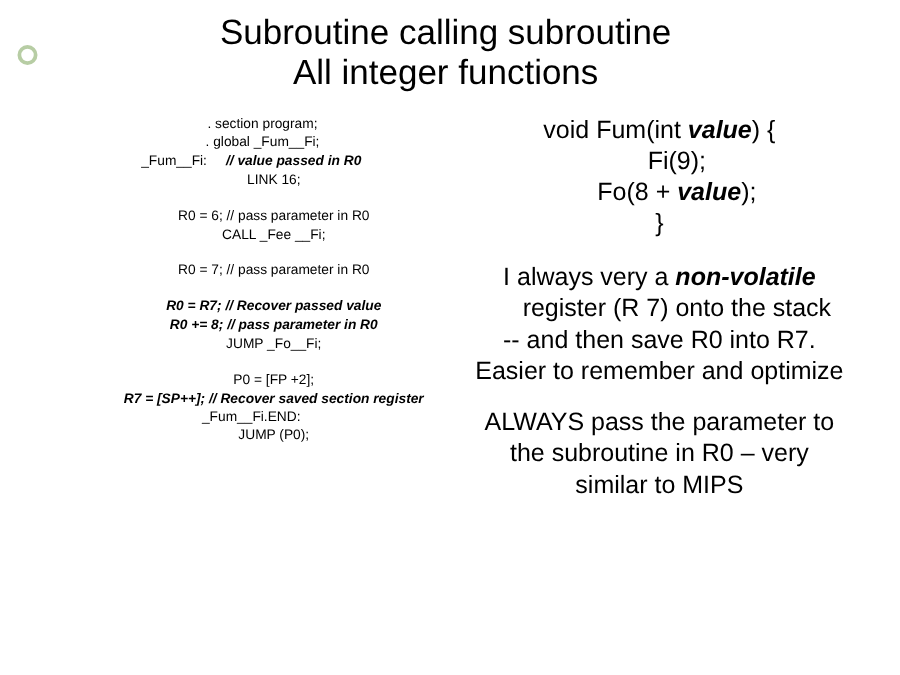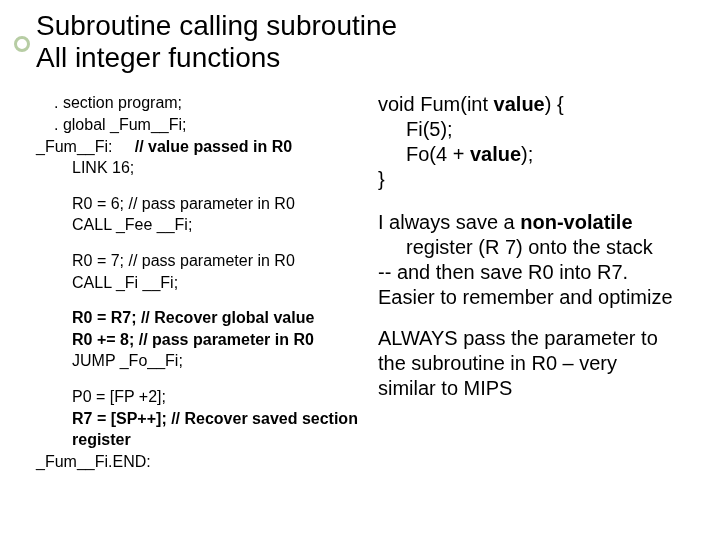--- a/index.html
+++ b/index.html
@@ -8,20 +8,21 @@
     height: 540px;
     background: #fff;
     font-family: Arial, Helvetica, sans-serif;
     position: relative;
     overflow: hidden;
   }
   .slide {
     width: 100%;
     height: 100%;
     padding: 10px 43px 0 36px;
+    text-align: center;
   }
   .bullet-dot {
     position: absolute;
     left: 14px;
     top: 36px;
     width: 16px;
     height: 16px;
     border: 3px solid #b7cda4;
     border-radius: 50%;
   }
@@ -31,37 +32,37 @@
     color: #000;
     line-height: 1.15;
     margin-bottom: 18px;
   }
   .columns {
     display: flex;
     gap: 12px;
   }
   .left-col {
     flex: 0 0 330px;
-    font-size: 16px;
+    font-size: 11px;
     line-height: 1.35;
     color: #000;
   }
   .left-col .block { margin-bottom: 14px; }
   .left-col .indent1 { padding-left: 18px; }
   .left-col .indent2 { padding-left: 36px; }
   .right-col {
     flex: 1;
     font-size: 20px;
     line-height: 1.25;
     color: #000;
   }
   .right-col .code-block { margin-bottom: 18px; }
   .right-col .prose { margin-bottom: 16px; }
   .right-col .prose .hang { padding-left: 28px; }
-  b { font-weight: bold; }
+  b { font-weight: bold; font-style: italic; }
 </style>
 </head>
 <body>
 
 <div class="slide">
   <div class="bullet-dot"></div>
   <h1 class="title">
     <span>Subroutine calling subroutine</span><br>
     <span>All integer functions</span>
   </h1>
@@ -76,46 +77,46 @@
         <div class="indent2">LINK 16;</div>
       </div>
 
       <div class="block">
         <div class="indent2">R0 = 6;  // pass parameter in R0</div>
         <div class="indent2">CALL _Fee __Fi;</div>
       </div>
 
       <div class="block">
         <div class="indent2">R0 = 7;  // pass parameter in R0</div>
-        <div class="indent2">CALL _Fi __Fi;</div>
       </div>
 
       <div class="block">
-        <div class="indent2"><b>R0 = R7;   // Recover global value</b></div>
+        <div class="indent2"><b>R0 = R7;   // Recover passed value</b></div>
         <div class="indent2"><b> R0 += 8;  // pass parameter in R0</b></div>
         <div class="indent2">JUMP _Fo__Fi;</div>
       </div>
 
       <div class="block">
         <div class="indent2">P0 = [FP +2];</div>
         <div class="indent2"><b>R7 = [SP++];  // Recover saved section register</b></div>
         <div>_Fum__Fi.END:</div>
+        <div class="indent2">JUMP (P0);</div>
       </div>
     </div>
 
     <div class="right-col">
       <div class="code-block">
         <div><span>void Fum(int </span><b>value</b><span>) {</span></div>
-        <div class="hang" style="padding-left:28px">Fi(5);</div>
-        <div class="hang" style="padding-left:28px"><span>Fo(4 + </span><b>value</b><span>);</span></div>
+        <div class="hang" style="padding-left:28px">Fi(9);</div>
+        <div class="hang" style="padding-left:28px"><span>Fo(8 + </span><b>value</b><span>);</span></div>
         <div>}</div>
       </div>
 
       <div class="prose">
-        <div><span>I always save a </span><b>non-volatile</b></div>
+        <div><span>I always very a </span><b>non-volatile</b></div>
         <div class="hang"> register (R 7) onto the stack</div>
         <div>-- and then save R0 into R7. Easier to remember and optimize</div>
       </div>
 
       <div class="prose">
         <div>ALWAYS pass the parameter to the subroutine in R0 – very similar to MIPS</div>
       </div>
     </div>
 
   </div>

